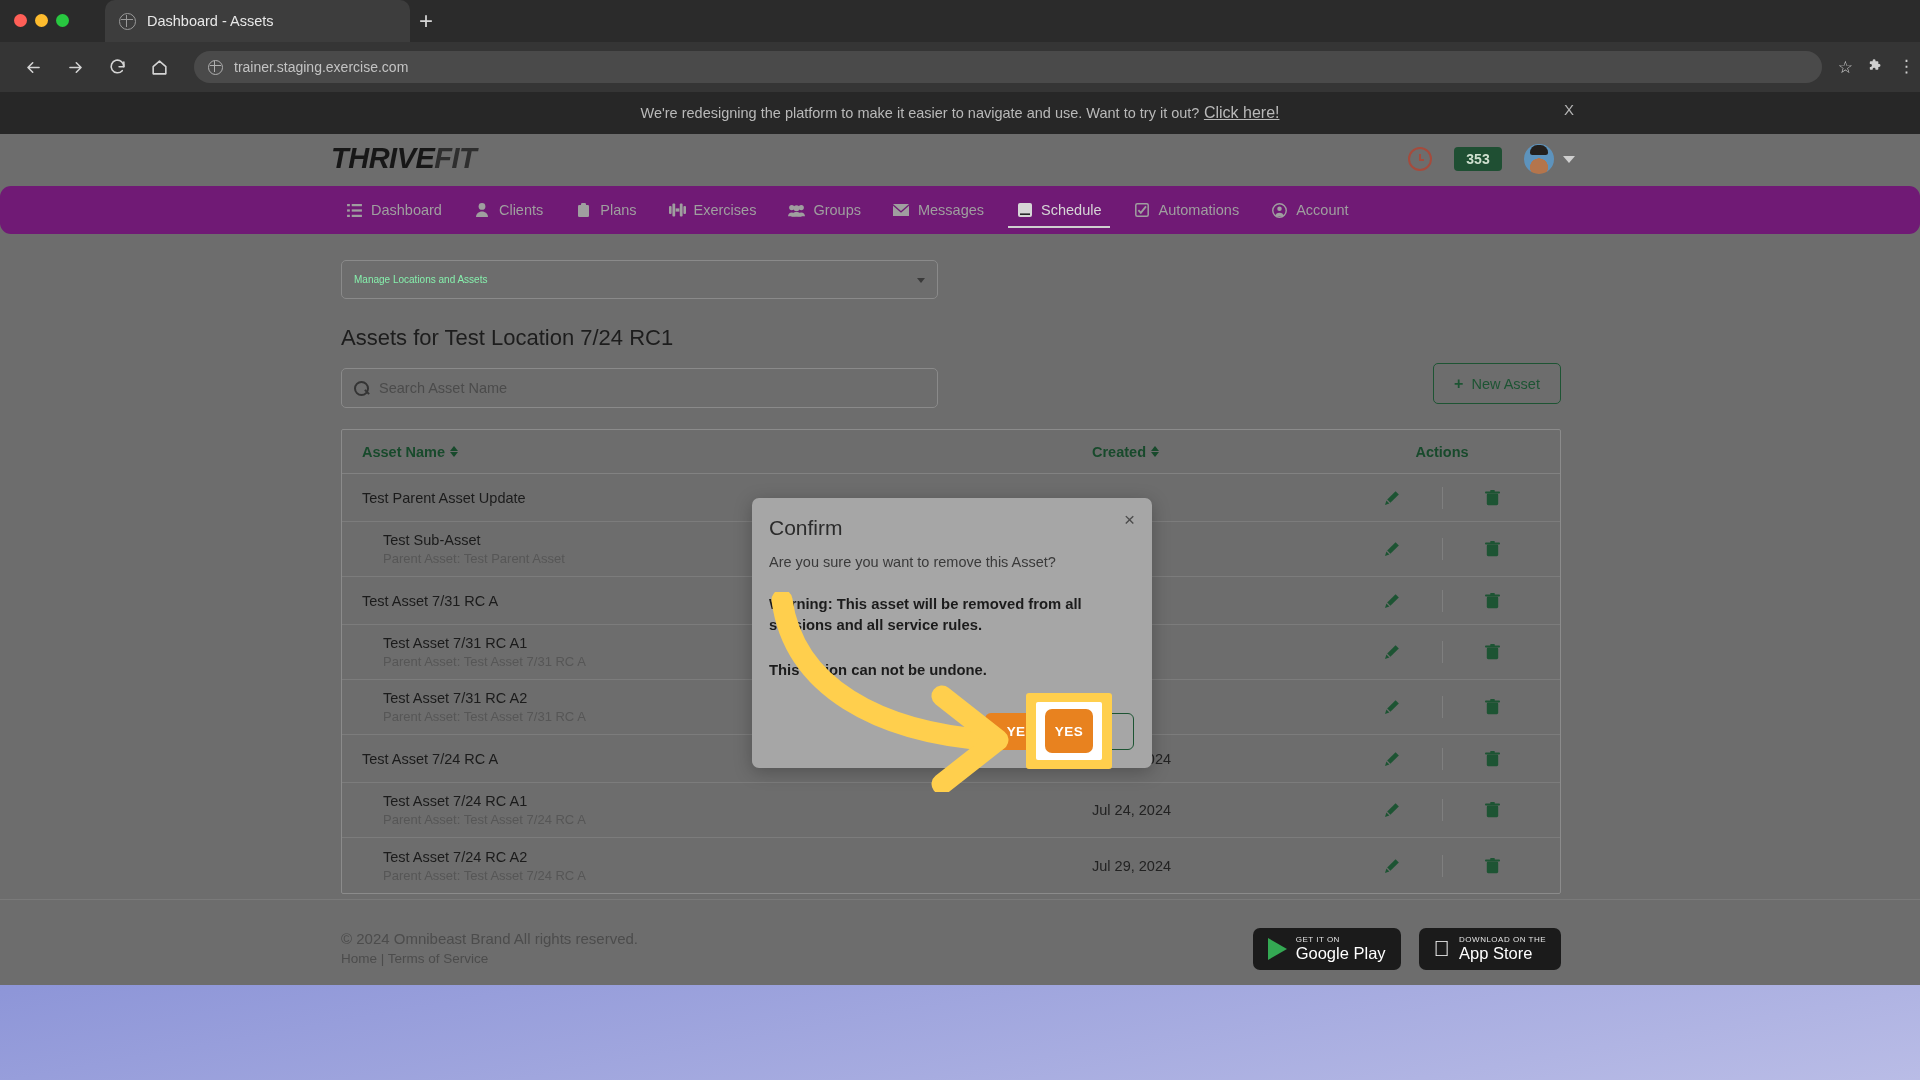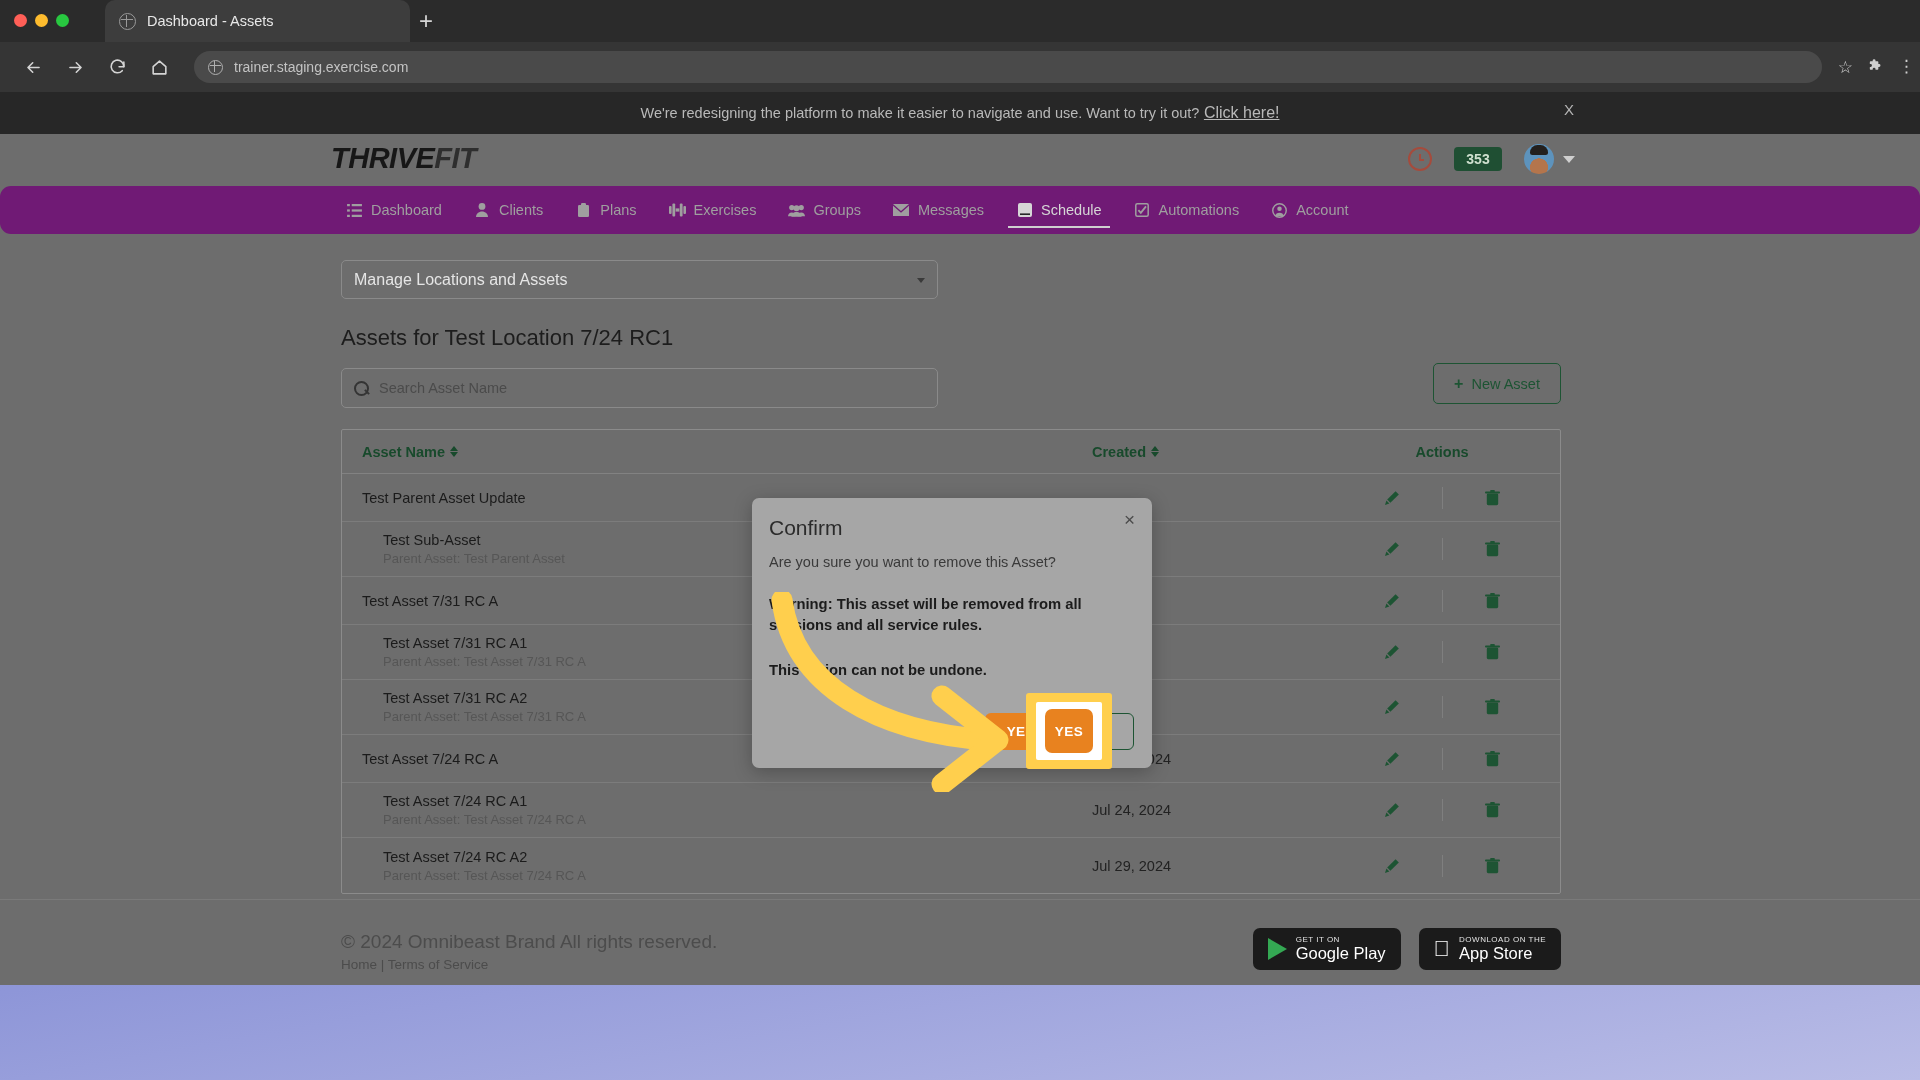--- a/index.html
+++ b/index.html
@@ -111,21 +111,21 @@
   .nav-ico svg { display: block; fill: currentColor; }
 
   
   .content { position: relative; background: #6d6d6d; height: 665px; }
   .container { position: absolute; left: 341px; top: 0; width: 1220px; }
 
   .select-box {
     margin-top: 26px; width: 597px; height: 39px; border: 1px solid #8a8a8a; border-radius: 5px;
     background: #6d6d6d; display: flex; align-items: center; padding: 0 12px; position: relative;
   }
-  .select-label { color: #e5e5e5; font-size: 16px; }
+  .select-label { color: #86efac; font-size: 10px; }
   .select-caret { position: absolute; right: 12px; top: 17px; width:0;height:0;
     border-left: 4.5px solid transparent; border-right: 4.5px solid transparent; border-top: 5.5px solid #3a3a3a; }
 
   .page-title { margin-top: 26px; color: #1d1d1d; font-size: 22px; font-weight: normal; }
 
   .searchrow { margin-top: 17px; position: relative; height: 40px; }
   .search-box {
     width: 597px; height: 40px; border: 1px solid #8a8a8a; border-radius: 5px; background: #6d6d6d;
     display: flex; align-items: center; padding: 0 12px; gap: 10px;
   }
@@ -163,21 +163,21 @@
   .asset-name { color: #1b1b1b; font-size: 14.5px; }
   .asset-parent { color: #565656; font-size: 13px; margin-top: 3px; }
   .indent { padding-left: 21px; }
   .act-sep { width: 1px; height: 22px; background: #7f7f7f; margin: 0 40px; }
   .icon-btn { color: #1d5433; display: flex; align-items: center; justify-content: center; width: 20px; }
   .icon-btn svg { display: block; fill: currentColor; }
 
   
   .footer { position: relative; background: #6d6d6d; height: 138px; border-top: 1px solid #7a7a7a; }
   .footer-inner { position: absolute; left: 341px; top: 28px; width: 1220px; display: flex; justify-content: space-between; align-items: flex-start; }
-  .foot-copy { color: #4c4c4c; font-size: 19px; line-height: 1.5; }
+  .foot-copy { color: #4c4c4c; font-size: 15px; line-height: 1.5; }
   .foot-links { color: #4c4c4c; font-size: 13.5px; }
   .badges { display: flex; gap: 18px; }
   .badge-store {
     height: 42px; background: #1b1b1b; border-radius: 7px; display: flex; align-items: center;
     gap: 9px; padding: 0 15px; color: #fff;
   }
   .badge-sub { font-size: 8px; letter-spacing: .5px; text-transform: uppercase; color: #e4e4e4; display:block; line-height: 1.1; }
   .badge-main { font-size: 16.5px; line-height: 1.1; color: #fff; display:block; }
   .gplay-tri { width: 0; height: 0; border-top: 11px solid transparent; border-bottom: 11px solid transparent; border-left: 19px solid;
     border-left-color: #34a853; position: relative; }

